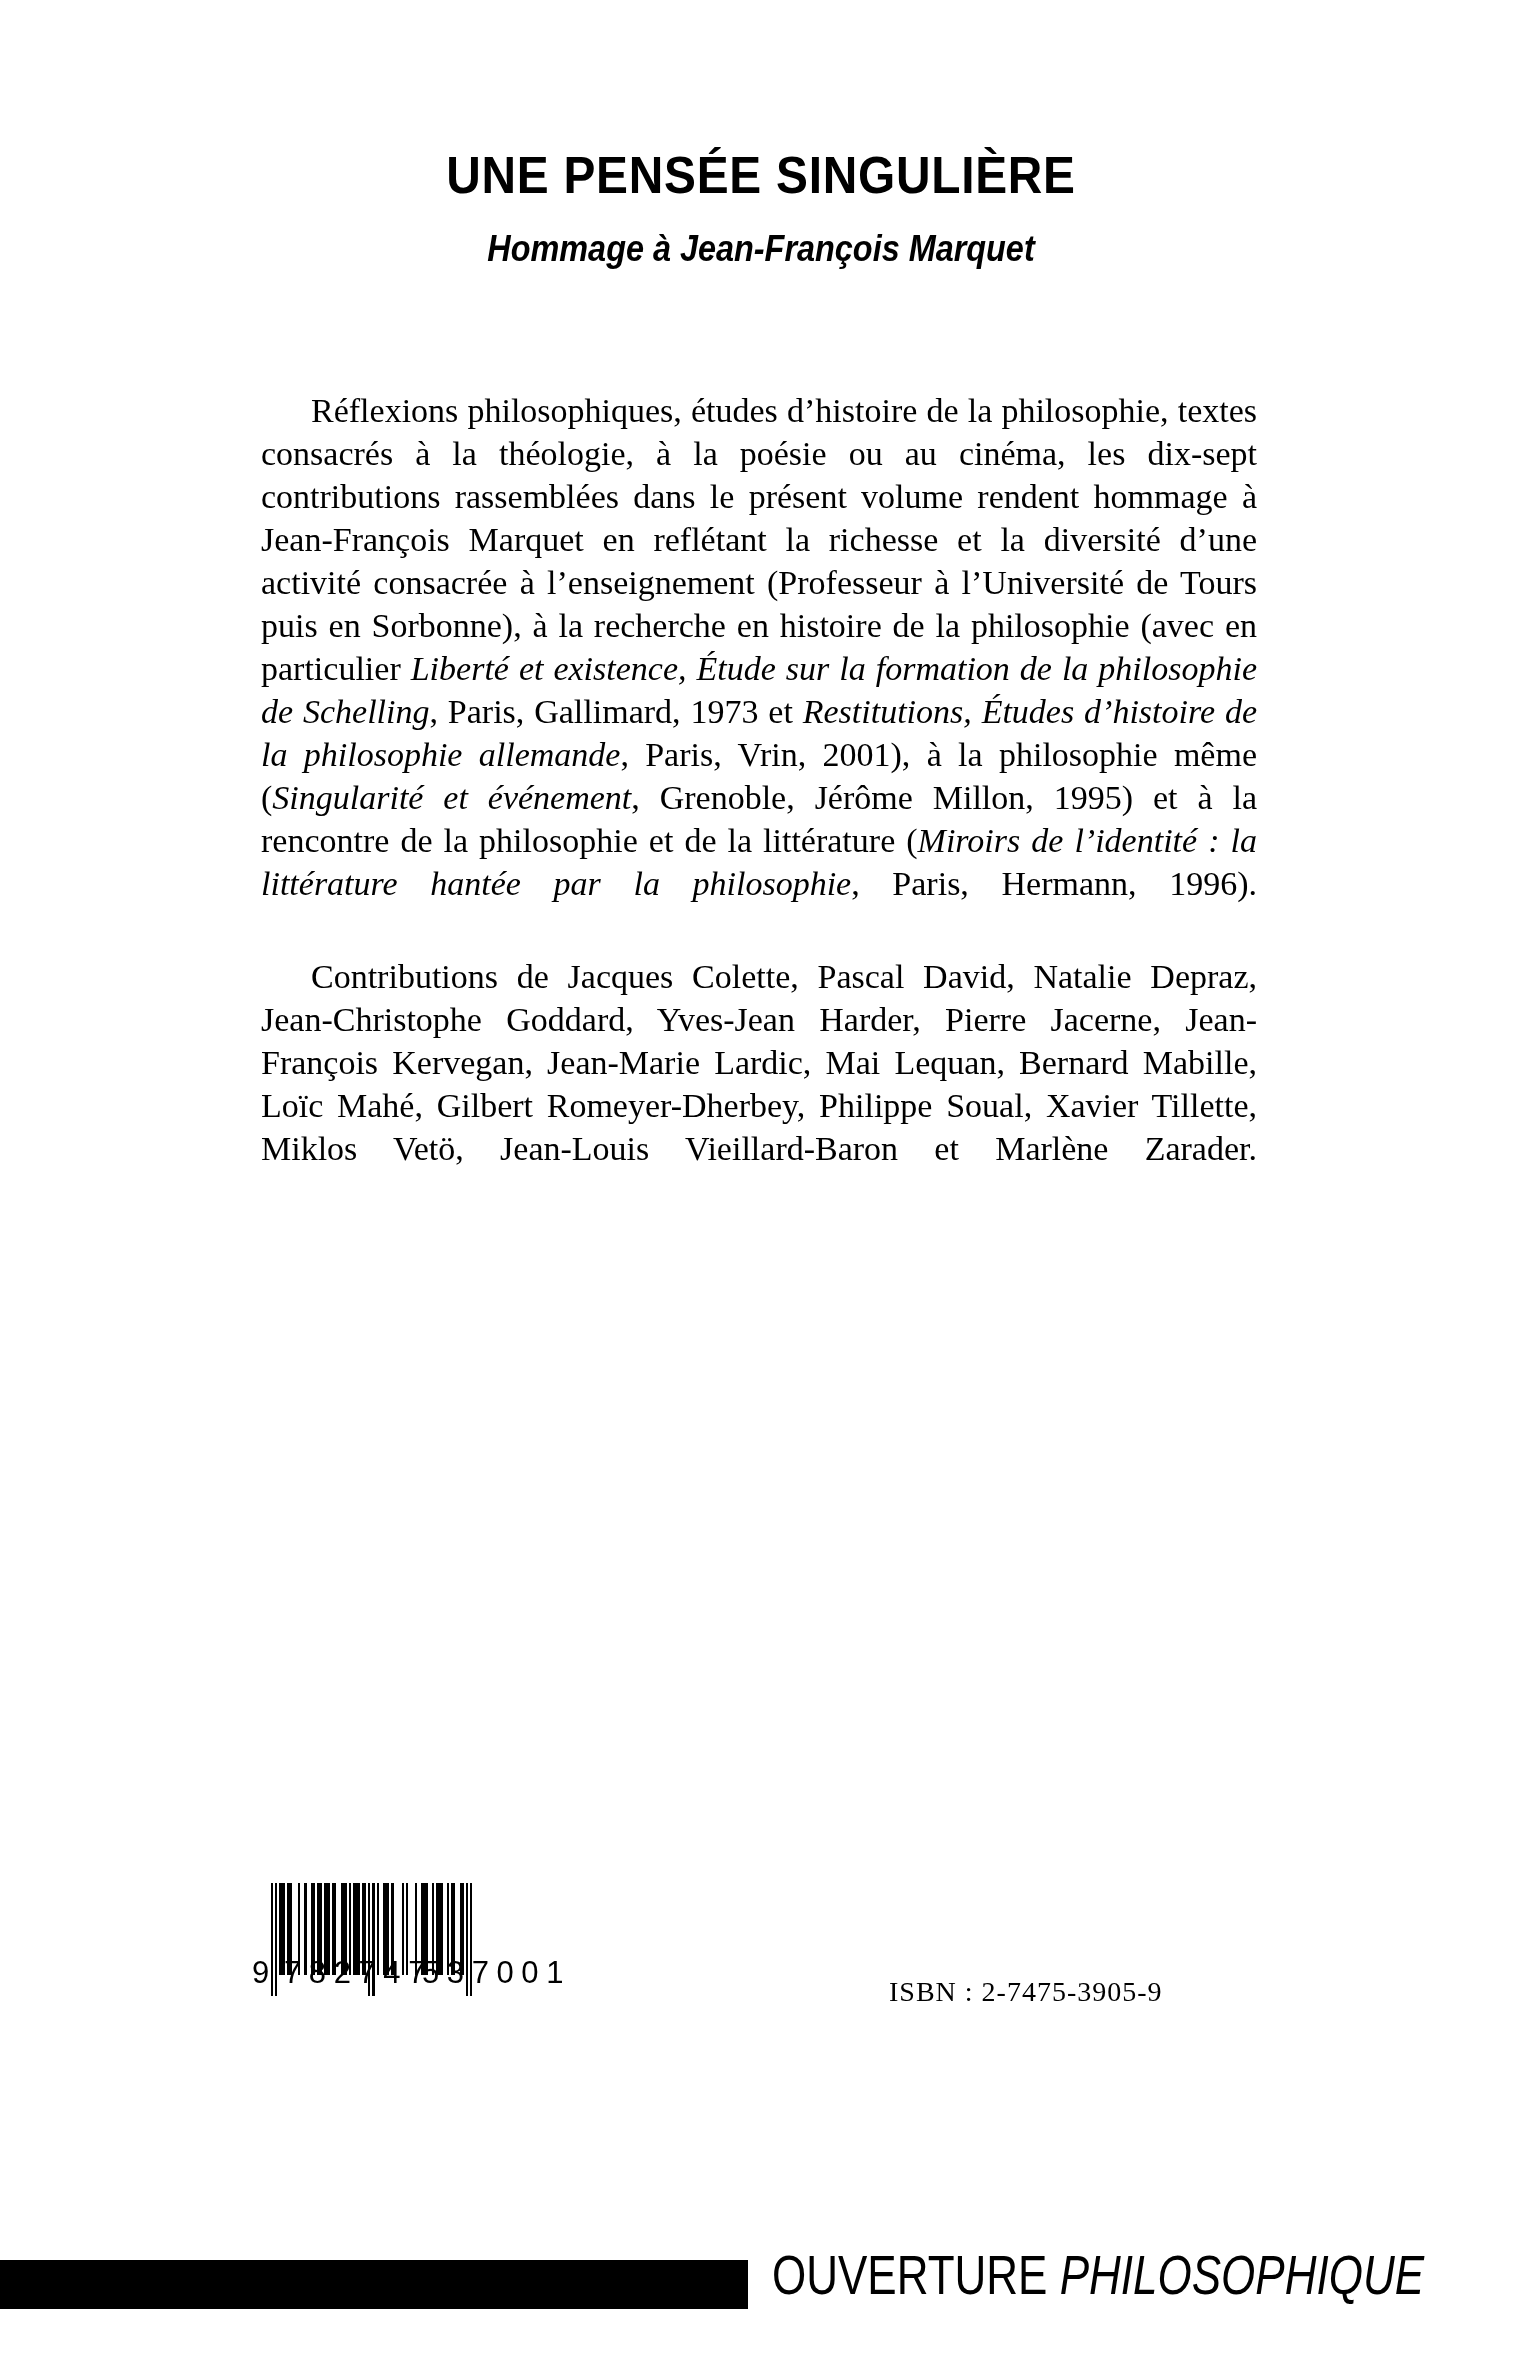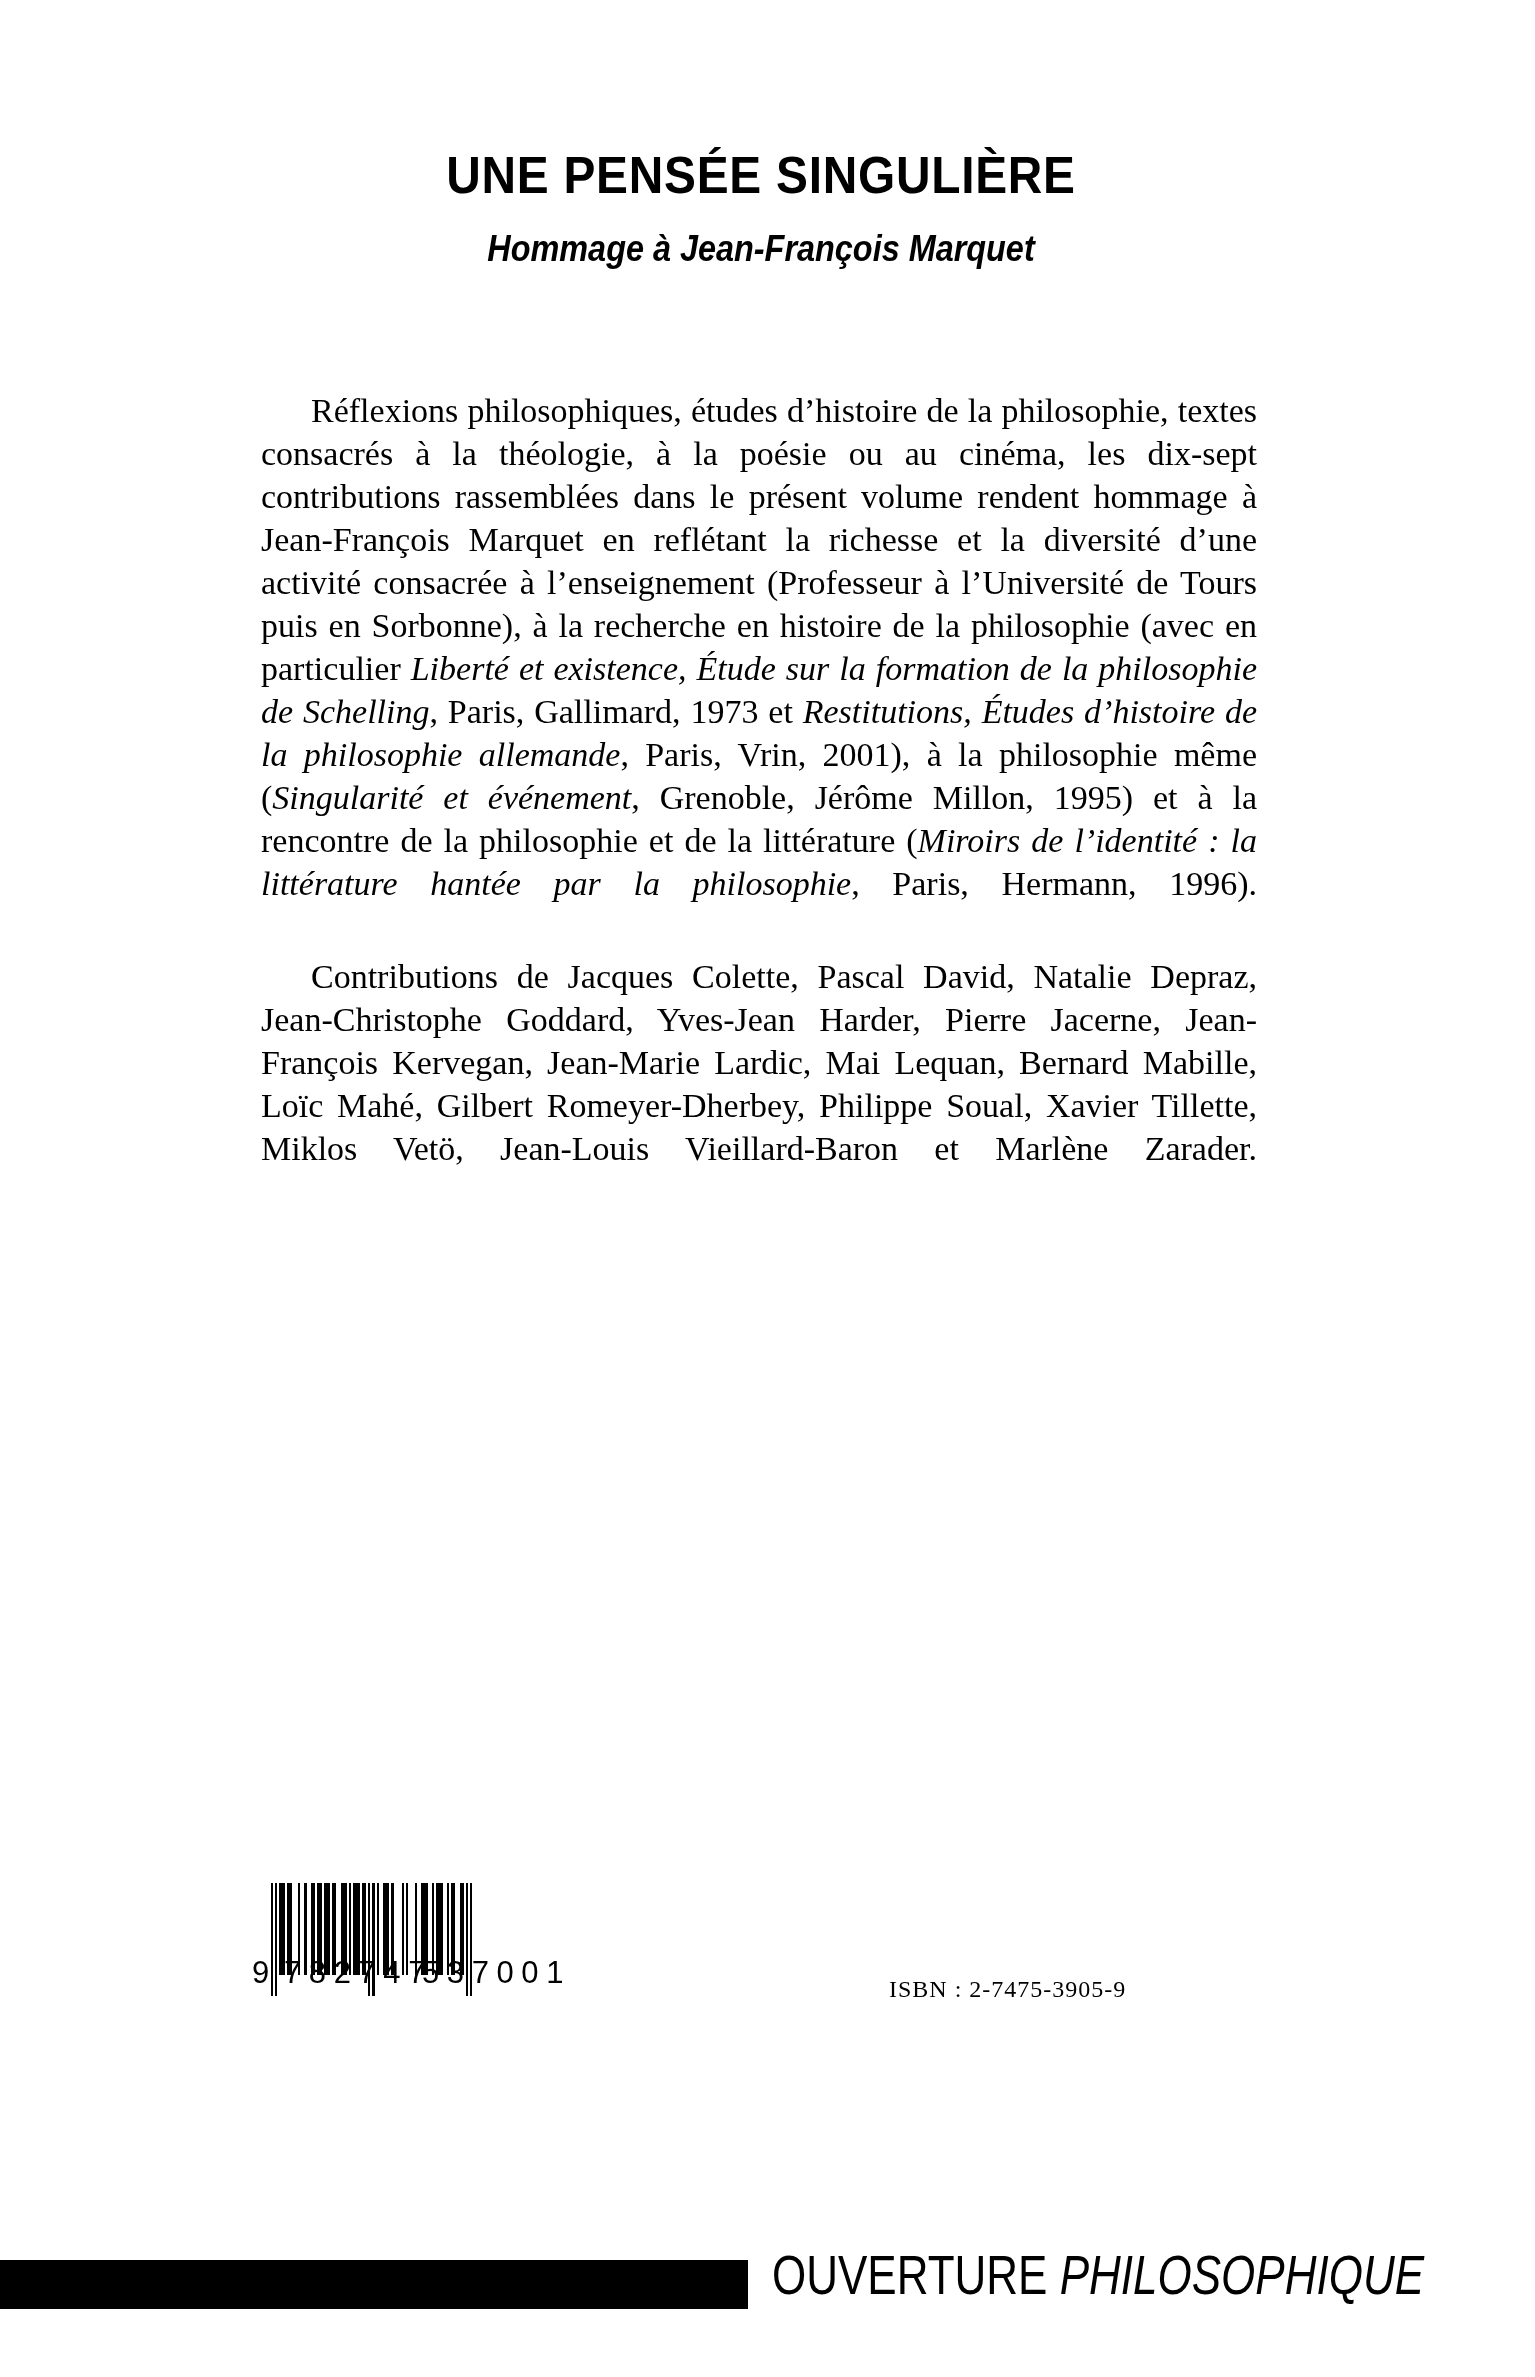--- a/index.html
+++ b/index.html
@@ -113,21 +113,21 @@
   }
   #ean-lead { left: 0px; }
   #ean-left { left: 32px; letter-spacing: 7.6px; }
   #ean-right { left: 170px; letter-spacing: 7.6px; }
 
   
   #isbn {
     position: absolute;
     left: 889px;
     top: 1976px;
-    font-size: 24px;
+    font-size: 28px;
     letter-spacing: 1px;
     white-space: nowrap;
   }
 
   
   #collection-banner {
     position: absolute;
     left: 0;
     top: 2260px;
     width: 1535px;

